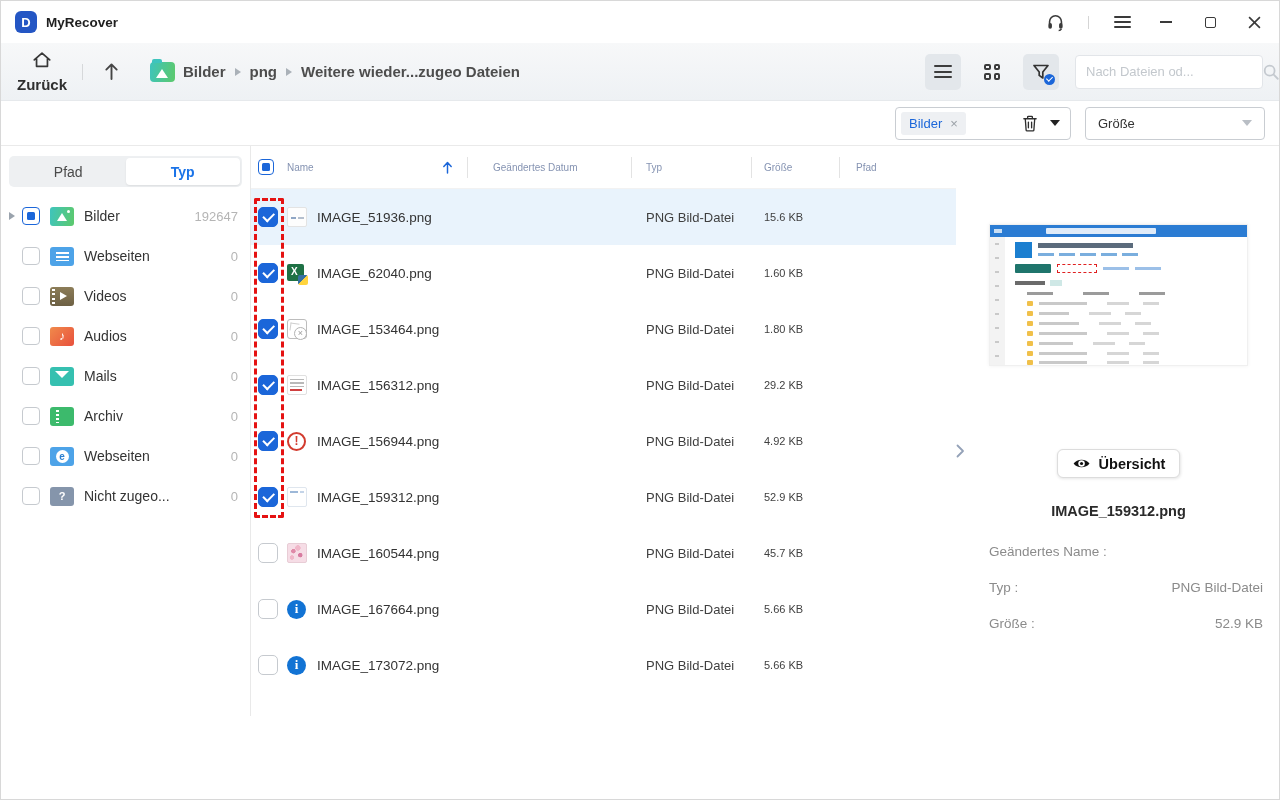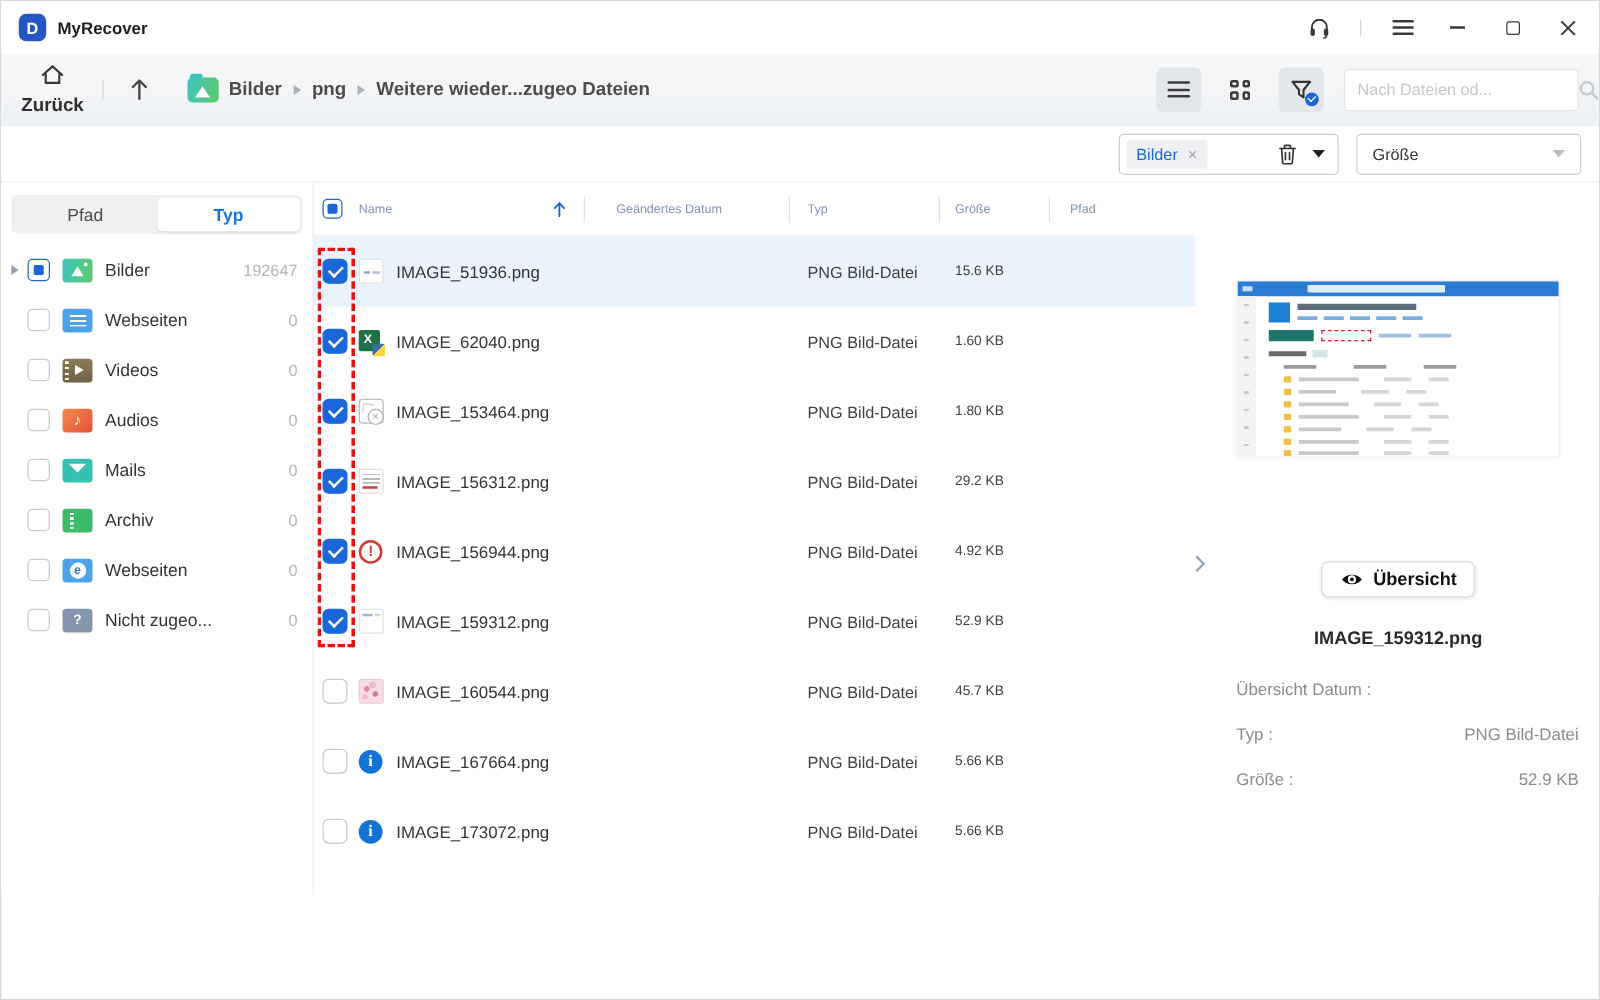--- a/index.html
+++ b/index.html
@@ -632,21 +632,21 @@
             <path d="M1.5 8 C4.5 3.2 13.5 3.2 16.5 8 C13.5 12.8 4.5 12.8 1.5 8 Z" fill="#111"></path>
             <circle cx="9" cy="8" r="3.1" fill="#fff"></circle>
             <circle cx="9" cy="8" r="1.5" fill="#111"></circle>
           </svg>
       </span>
       <span class="overview-label">Übersicht</span>
     </div>
     <div class="pv-filename">IMAGE_159312.png</div>
     <div class="pv-fields">
         <div class="pv-field">
-    <span class="pf-label">Übersicht Datum :</span>
+    <span class="pf-label">Geändertes Name :</span>
     <span class="pf-value"></span>
   </div>
         <div class="pv-field">
     <span class="pf-label">Typ :</span>
     <span class="pf-value">PNG Bild-Datei</span>
   </div>
         <div class="pv-field">
     <span class="pf-label">Größe :</span>
     <span class="pf-value">52.9 KB</span>
   </div>

